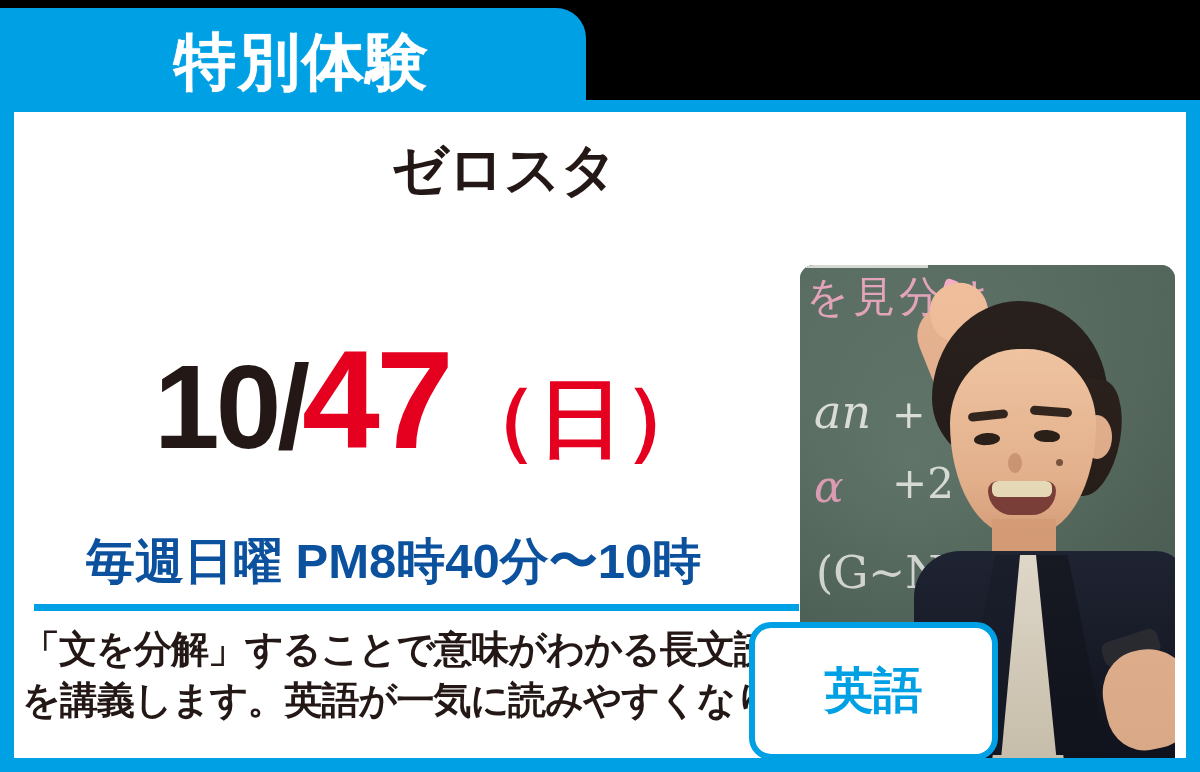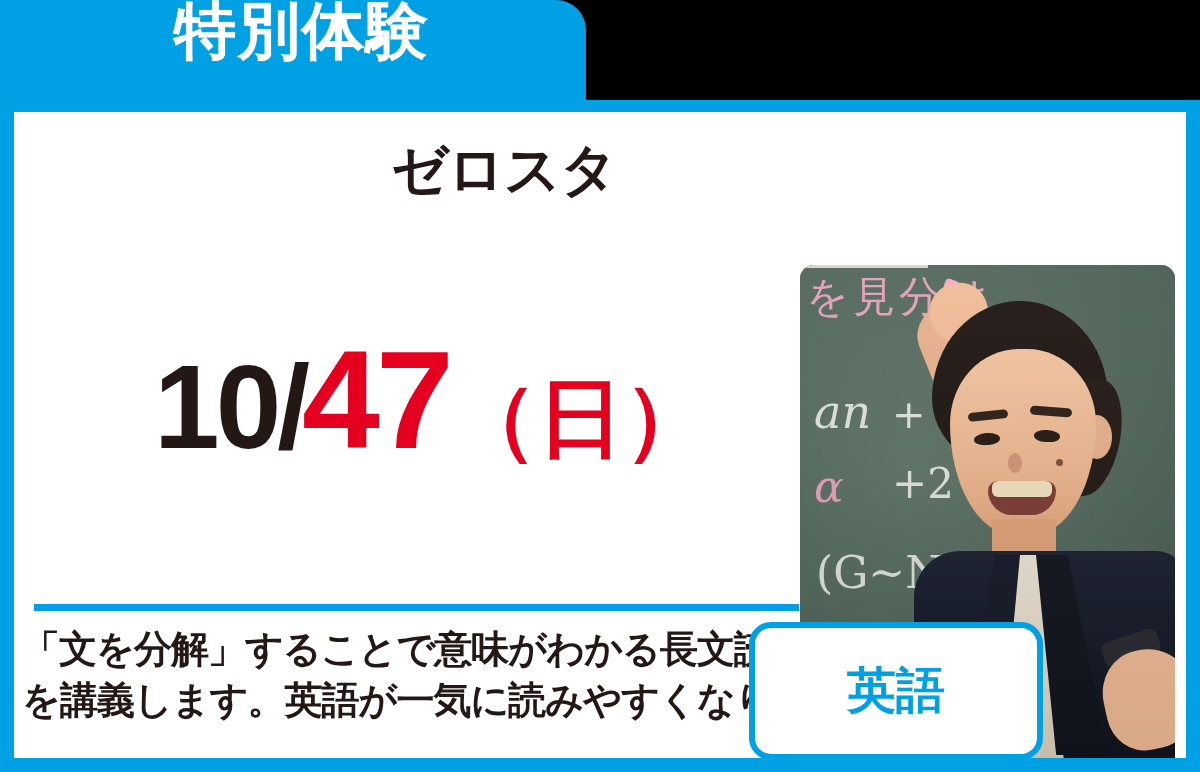--- a/index.html
+++ b/index.html
@@ -5,24 +5,24 @@
   html,body{margin:0;padding:0;}
   body{
     width:1200px;height:772px;overflow:hidden;
     background:#000;
     font-family:"Liberation Sans","DejaVu Sans",sans-serif;
   }
   .banner{position:relative;width:1200px;height:772px;background:#000;}
 
   
   .tab{
-    position:absolute;left:0;top:0;width:586px;height:108px;
+    position:absolute;left:0;top:8px;width:586px;height:108px;
     background:var(--cyan);
     border-top-right-radius:30px;
-    display:flex;align-items:flex-start;justify-content:center;
+    display:flex;align-items:center;justify-content:center;
     box-sizing:border-box;padding-left:18px;
   }
   .tab-label{
     color:#fff;font-size:62px;font-weight:bold;letter-spacing:2px;
     line-height:1;white-space:nowrap;
     text-shadow:0 0 1px #fff;
   }
 
   
   .card-frame{
@@ -170,21 +170,21 @@
     background:#2a2a32;border-radius:8px;transform:rotate(-18deg);
   }
   .photo-shade{
     position:absolute;inset:0;
     background:linear-gradient(180deg,rgba(255,255,255,.06),rgba(0,0,0,.10));
     pointer-events:none;
   }
 
   
   .badge{
-    position:absolute;left:735px;top:510px;width:294px;height:138px;
+    position:absolute;left:735px;top:510px;width:249px;height:138px;
     background:#fff;border:6px solid var(--cyan);border-radius:22px;
     box-sizing:border-box;
     display:flex;flex-direction:column;align-items:center;justify-content:center;
     gap:2px;
   }
   .badge-subject{color:var(--cyan);font-size:49px;font-weight:bold;line-height:1.02;}
   .badge-name{color:var(--ink);font-size:42px;font-weight:normal;line-height:1.05;white-space:nowrap;}
 
   :root{
     --cyan:#00A0E4;
@@ -209,20 +209,21 @@
     <div class="headline">
       <span class="kana">ゼロスタ</span>
     </div>
 
     <div class="date-row">
       <span class="d-mon">10/</span>
       <span class="d-day">47</span>
       <span class="d-dow">（日）</span>
     </div>
 
+    <div class="schedule">毎週日曜 PM8時40分〜10時</div>
     <div class="rule"></div>
 
     <div class="desc">
       <div>「文を分解」することで意味がわかる長文読解</div>
       <div>を講義します。英語が一気に読みやすくなります!</div>
     </div>
 
     <div class="photo">
       <div class="board"></div>
 

